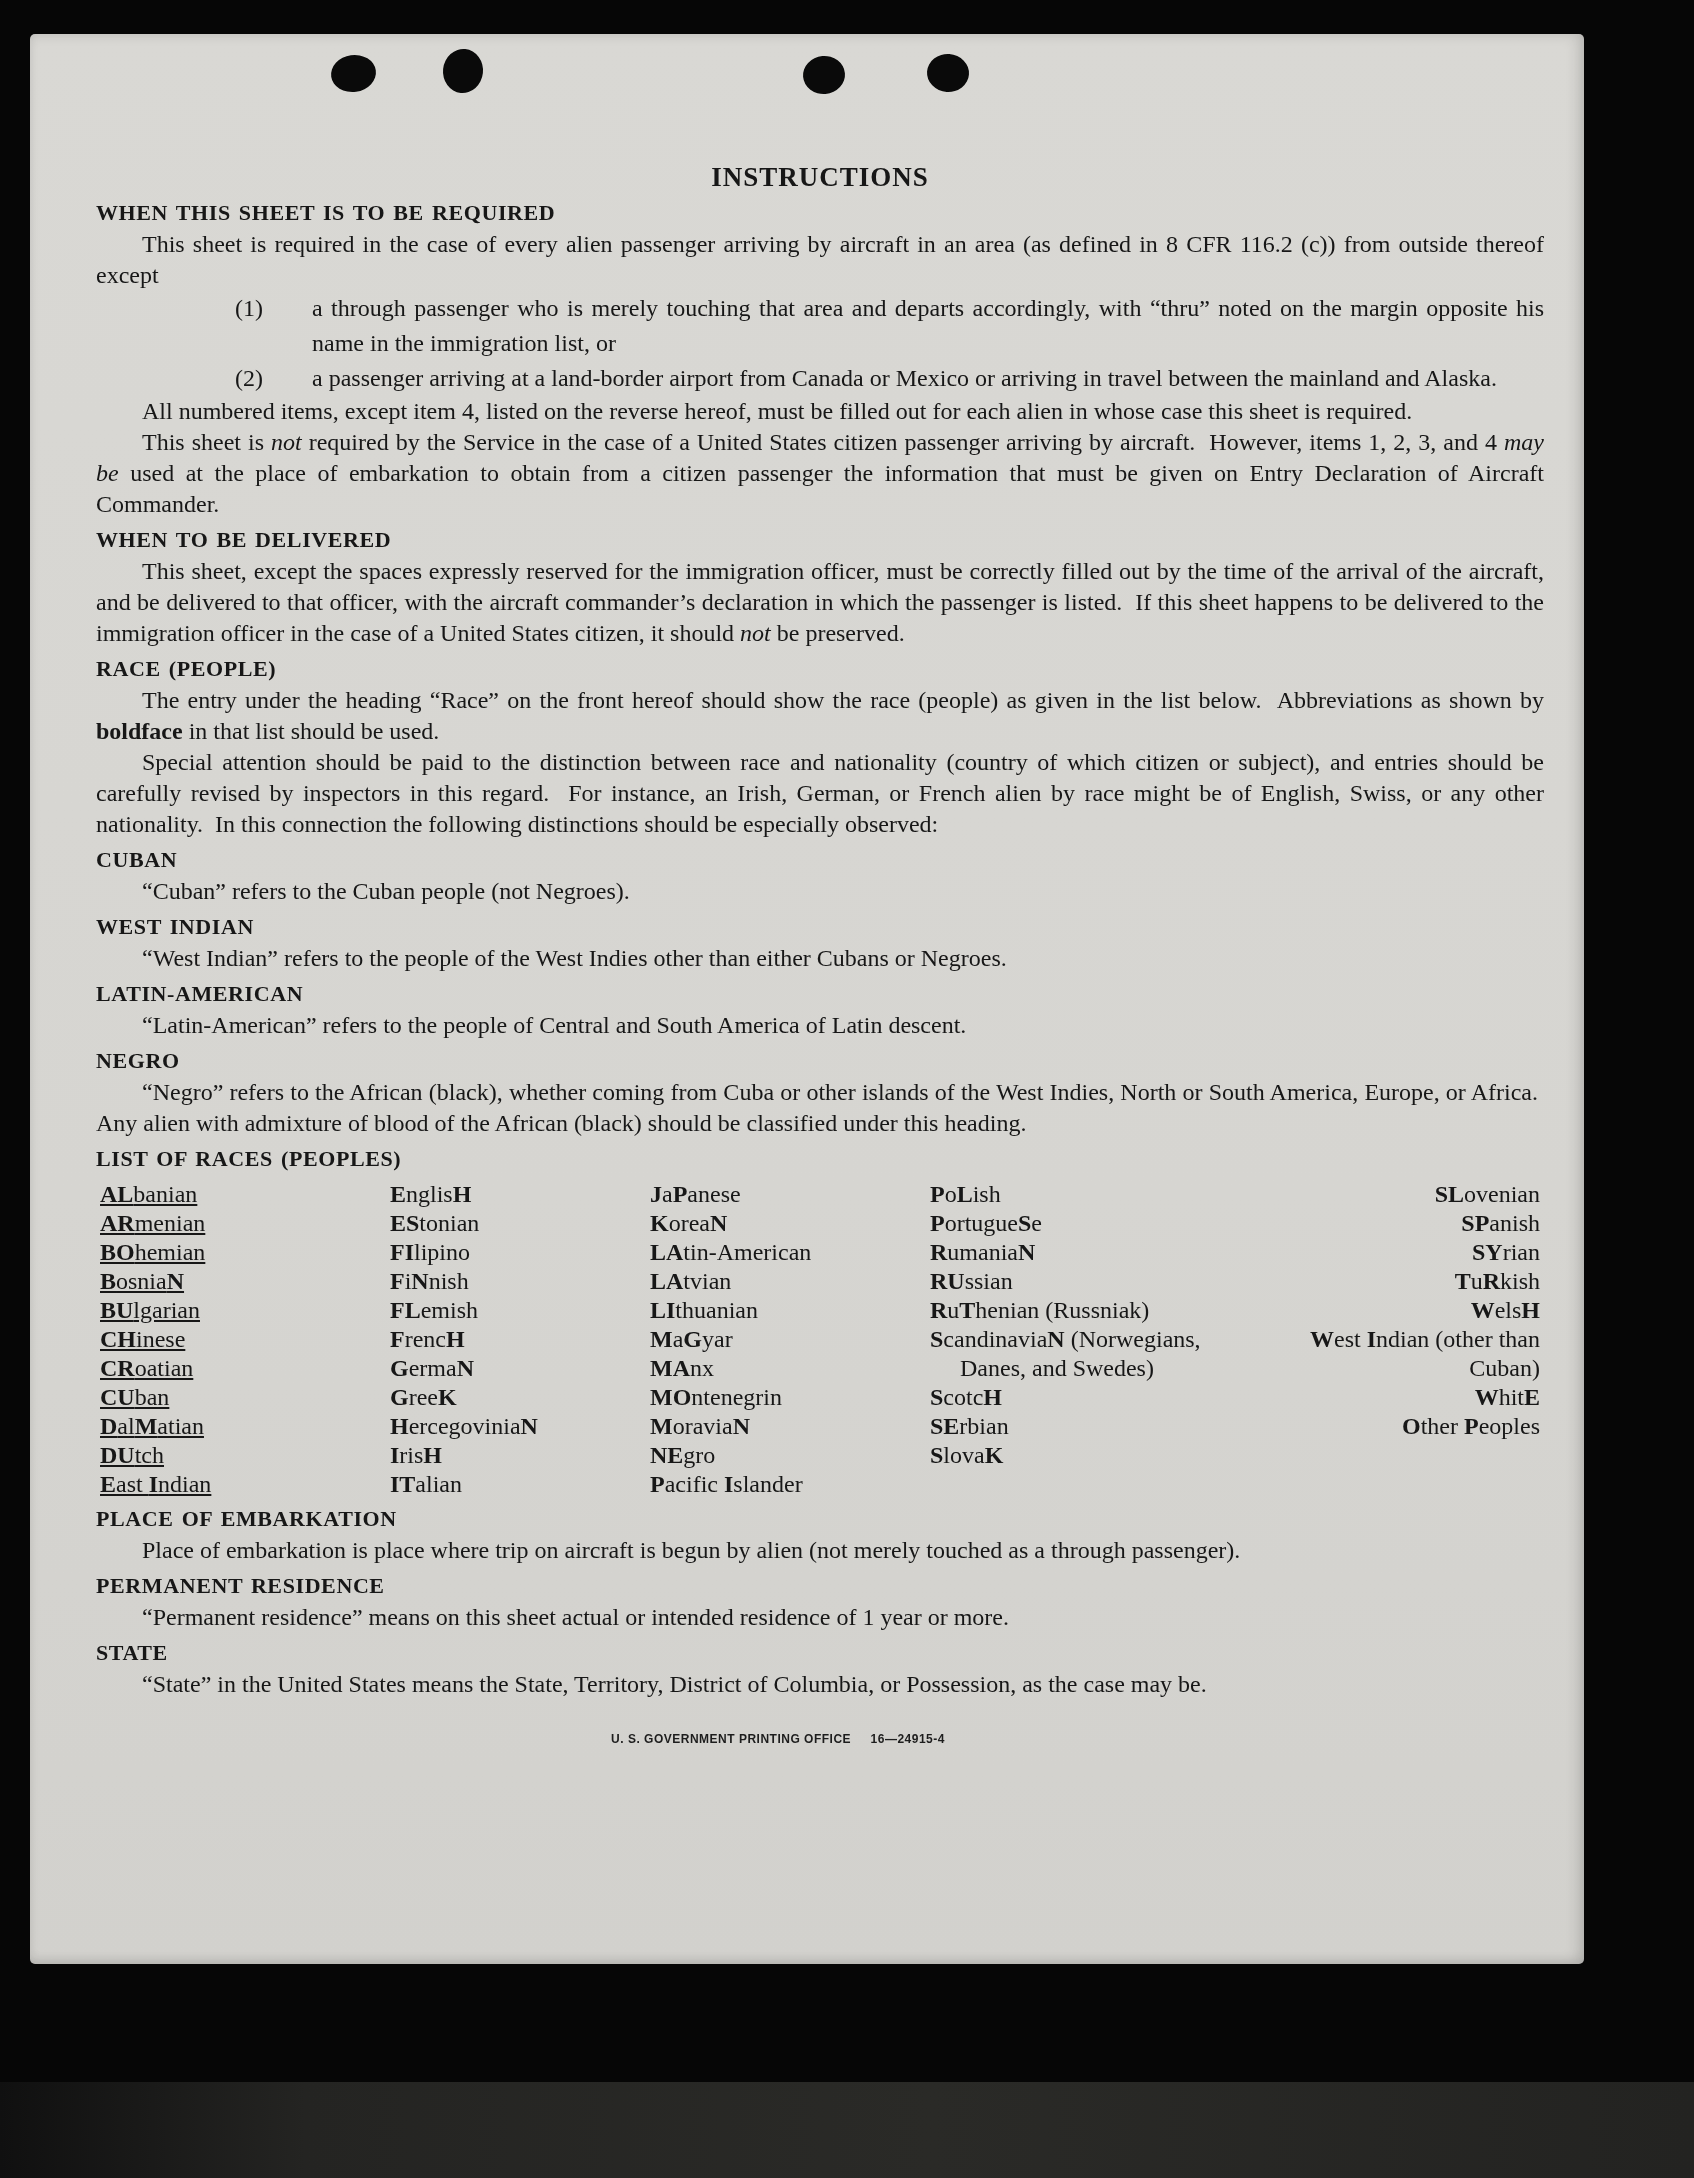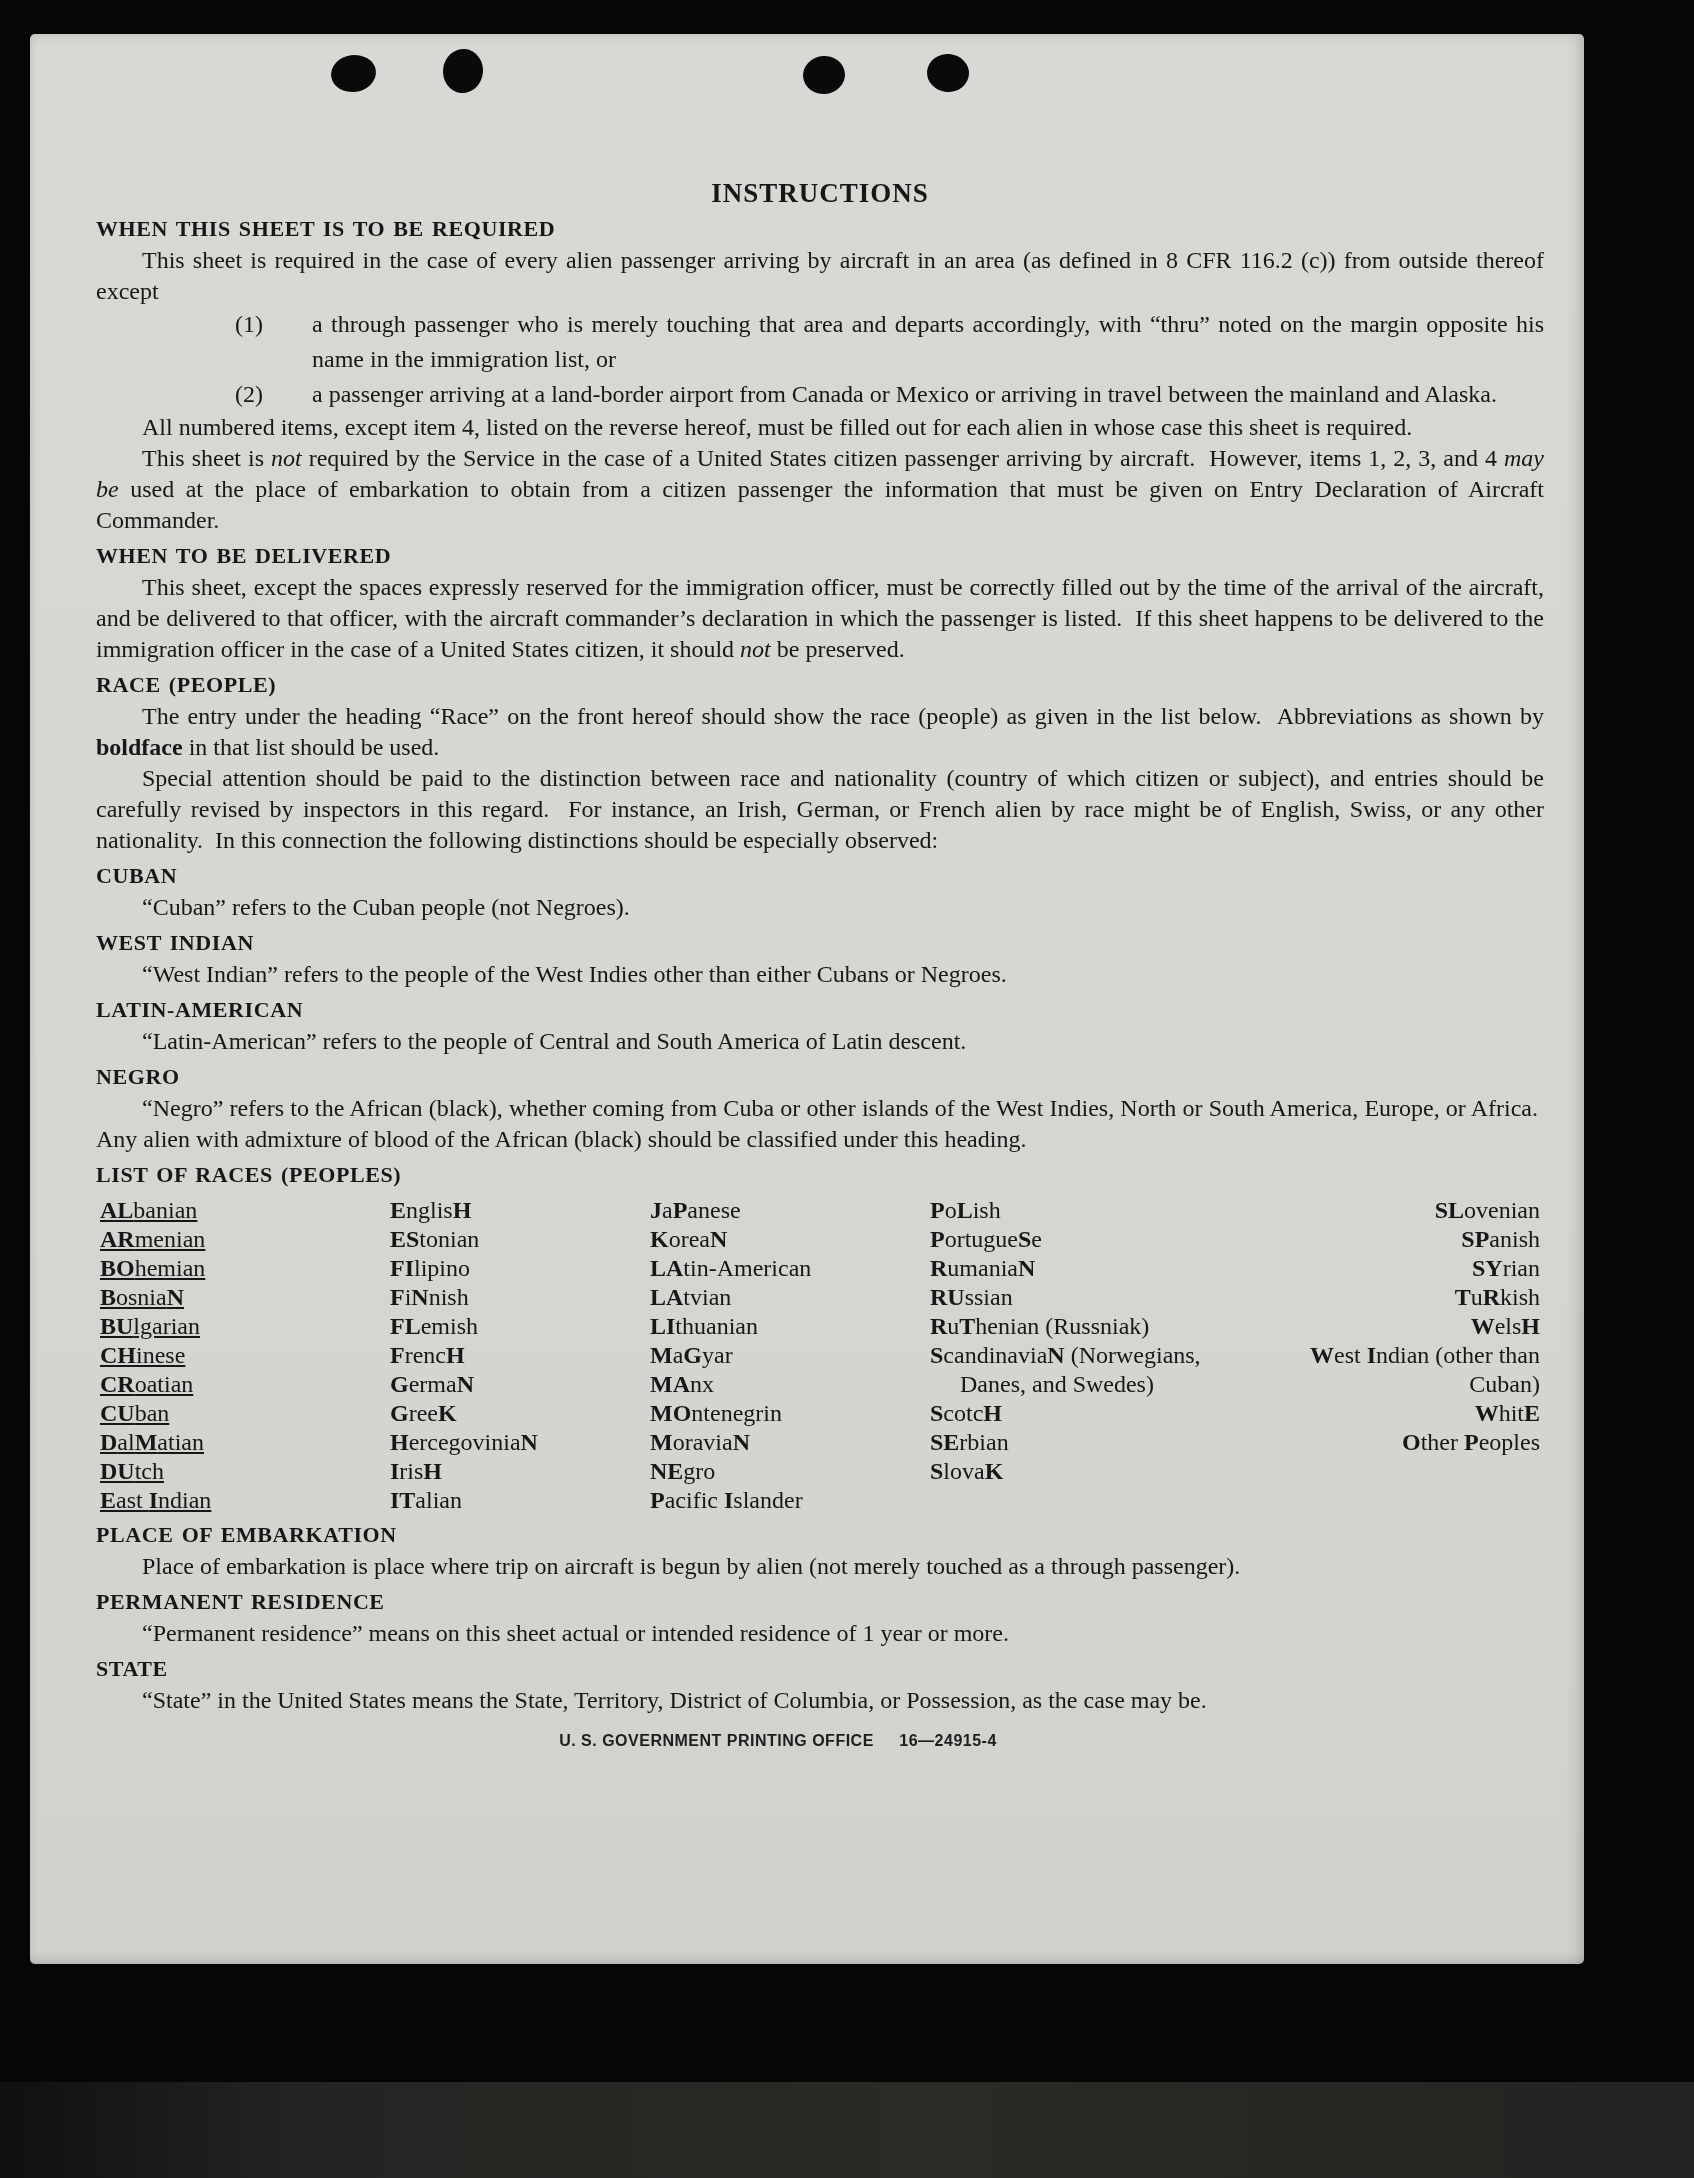--- a/index.html
+++ b/index.html
@@ -5,37 +5,37 @@
   html,body{margin:0;padding:0;background:#060606;}
   body{width:1694px;height:2178px;position:relative;overflow:hidden;
        font-family:"Liberation Serif","DejaVu Serif",serif;color:#171717;}
   .stage{position:absolute;inset:0;}
   .bottom-band{position:absolute;left:0;top:2082px;width:1694px;height:96px;
        background:linear-gradient(90deg,#101010 0%,#242422 18%,#2a2a27 55%,#232321 100%);}
   .paper{position:absolute;left:30px;top:34px;width:1554px;height:1930px;
        background:linear-gradient(180deg,#d9d8d4 0%,#d6d5d1 60%,#d2d1cd 100%);
        border-radius:5px;box-shadow:inset -6px 0 14px rgba(0,0,0,0.12), inset 0 -4px 10px rgba(0,0,0,0.08);}
   .content{position:absolute;left:66px;top:128px;width:1448px;}
-  .doc-title{font-size:27px;font-weight:bold;text-align:center;letter-spacing:1px;margin:16px 0 4px 0;font-family:Liberation Serif, serif;}
+  .doc-title{font-size:27px;font-weight:bold;text-align:center;letter-spacing:1px;margin:0 0 4px 0;font-family:Liberation Serif, serif;}
   .h2{font-size:22px;font-weight:bold;text-align:left;letter-spacing:0.6px;word-spacing:2px;margin:7px 0 3px 0;}
   .body{font-size:24px;line-height:31px;text-align:justify;margin:0;}
   .indent{text-indent:46px;}
   .list-item{font-size:24px;line-height:35px;text-align:justify;margin-left:139px;padding-left:77px;text-indent:-77px;}
   .marker{display:inline-block;width:77px;text-indent:0;}
   .races{display:flex;margin:8px 0 2px 4px;}
   .race-col{flex:0 0 auto;}
   .race-col:nth-child(1){width:290px;text-decoration:underline;}
   .race-col:nth-child(2){width:260px;}
   .race-col:nth-child(3){width:280px;}
   .race-col:nth-child(4){width:360px;padding-right:56px;box-sizing:border-box;}
   .race-col:nth-child(5){width:250px;text-align:right;}
   .race-item{font-size:24px;line-height:29px;padding-left:30px;text-indent:-30px;}
   .race-item b{font-weight:700;}
-  .gpo{margin-top:16px;text-align:center;transform:translateX(-42px);
-       font-family:"Liberation Sans","DejaVu Sans",sans-serif;font-size:16px;font-weight:bold;
+  .gpo{margin-top:32px;text-align:center;transform:translateX(-42px);
+       font-family:"Liberation Sans","DejaVu Sans",sans-serif;font-size:12px;font-weight:bold;
        letter-spacing:0.5px;color:#1d1d1d;}
   .hole{position:absolute;background:#0a0a0a;border-radius:50%;}
   .hole1{left:331px;top:55px;width:45px;height:37px;transform:rotate(-8deg);}
   .hole2{left:443px;top:49px;width:40px;height:44px;transform:rotate(6deg);}
   .hole3{left:803px;top:56px;width:42px;height:38px;transform:rotate(-5deg);}
   .hole4{left:927px;top:54px;width:42px;height:38px;transform:rotate(4deg);}
   i{font-style:italic;}
   b{font-weight:bold;}
 </style>
 </head>

